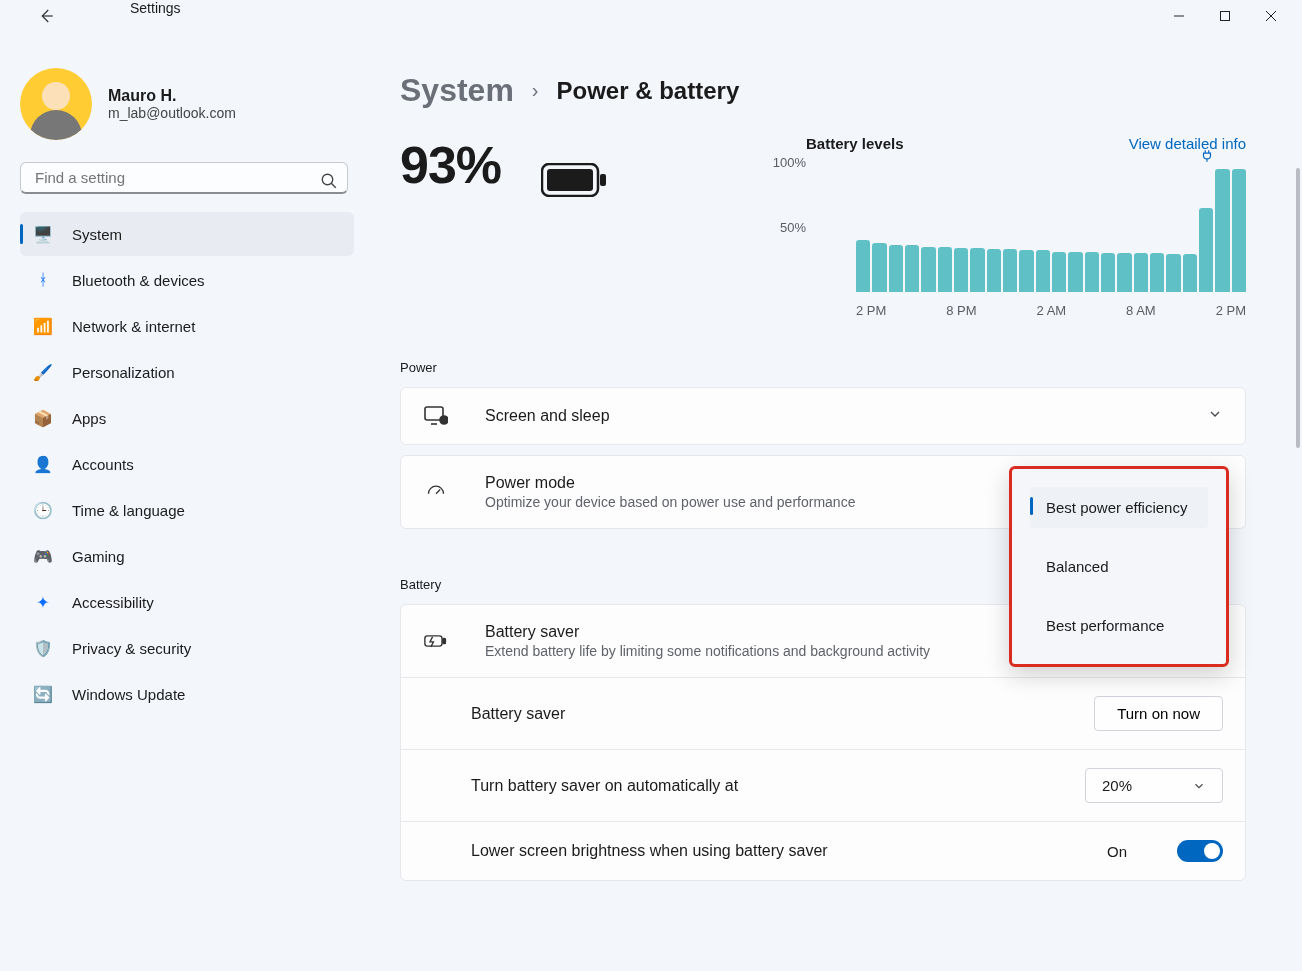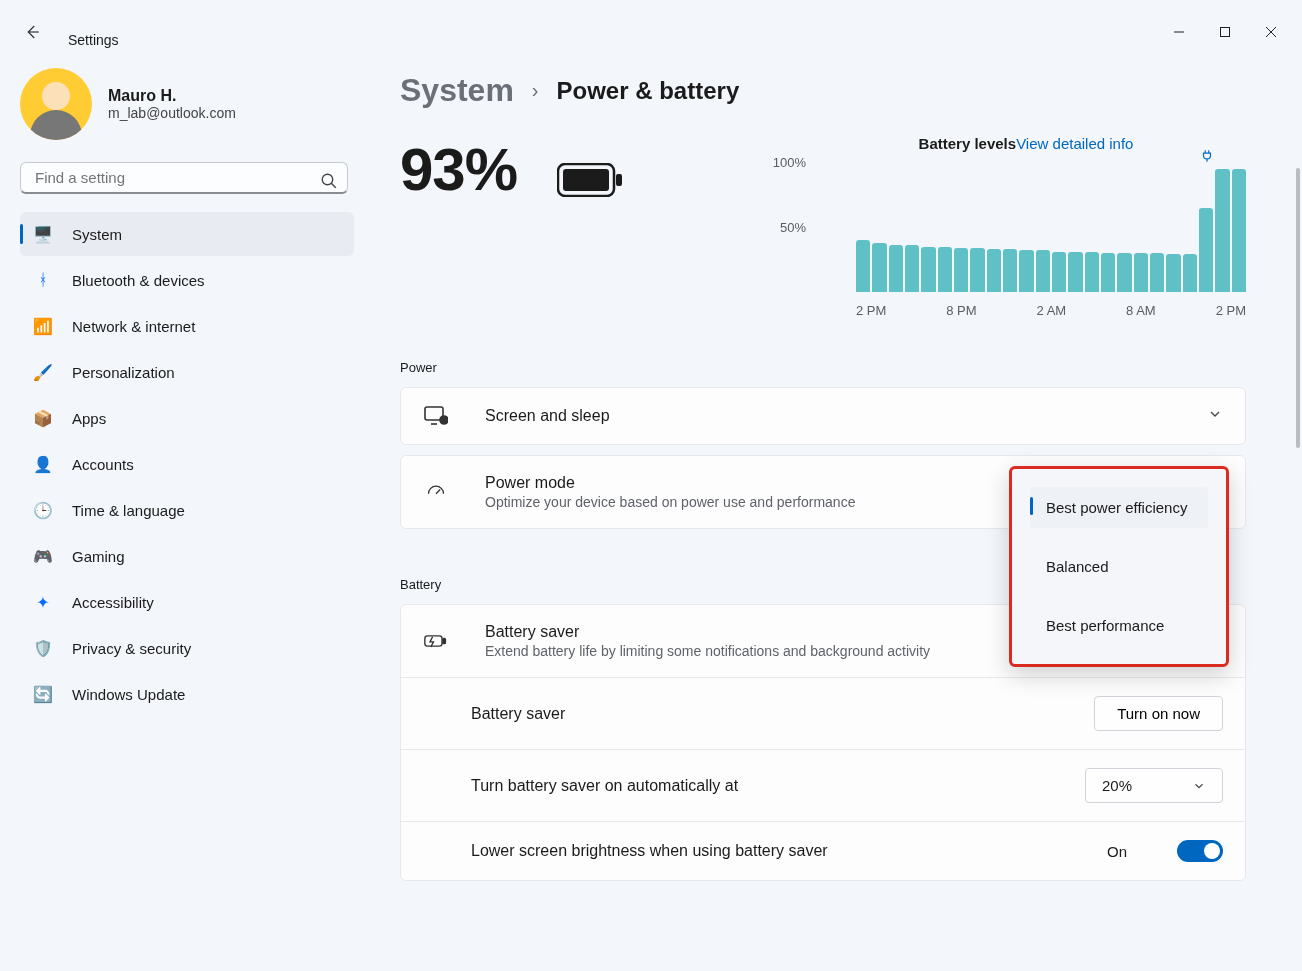--- a/index.html
+++ b/index.html
@@ -1,17 +1,17 @@
 <!DOCTYPE html>
 <html><head>
 <meta charset="utf-8">
 <style>
   * { box-sizing: border-box; margin: 0; padding: 0; font-family: "Segoe UI", Tahoma, sans-serif; }
   body { width: 1302px; height: 971px; background: #f3f6fb; overflow: hidden; position: relative; color:#1b1b1b;}
-  .titlebar { height: 48px; display:flex; align-items:flex-end; padding: 0 8px 0 16px; }
+  .titlebar { height: 48px; display:flex; align-items:flex-start; padding: 0 8px 0 30px; gap: 48px; }
   .titlebar .back { width: 32px; height:32px; display:flex; align-items:center; justify-content:center; cursor:pointer; border-radius:4px;}
   .titlebar .title { margin-left: 20px; font-size: 14px; color:#1b1b1b;}
   .titlebar .win-controls { margin-left:auto; display:flex; gap:0;}
   .titlebar .win-btn { width:46px; height:32px; display:flex; align-items:center; justify-content:center; cursor:pointer;}
   .layout { display:flex; height: calc(100% - 48px); }
   .sidebar { width: 360px; padding: 20px 6px 0 20px; }
   .profile { display:flex; align-items:center; gap:16px; margin-bottom:22px; }
   .avatar { width:72px; height:72px; border-radius:50%; background:#ffcc33; position:relative; overflow:hidden; flex-shrink:0;}
   .avatar::after{content:"";position:absolute;bottom:-6px;left:10px;width:52px;height:36px;background:#777;border-radius:26px 26px 0 0;}
   .avatar::before{content:"";position:absolute;top:14px;left:22px;width:28px;height:28px;background:#fce0b8;border-radius:50%;}
@@ -24,24 +24,24 @@
   .nav-item { display:flex; align-items:center; gap:18px; height:44px; padding:0 12px; border-radius:6px; font-size:15px; cursor:pointer; position:relative;}
   .nav-item.active{ background:#e8ecf2;}
   .nav-item.active::before{ content:""; position:absolute; left:0; top:12px; width:3px; height:20px; background:#0067c0; border-radius:2px;}
   .nav-item .ic{ width:22px; height:22px; display:flex; align-items:center; justify-content:center; font-size:16px;}
   .main { flex:1; padding: 24px 56px 0 40px; overflow:hidden; position:relative;}
   .breadcrumb { display:flex; align-items:center; gap:18px; margin-bottom:10px;}
   .breadcrumb .crumb1{ font-size:32px; font-weight:600; color:#6b6f77; cursor:pointer;}
   .breadcrumb .chev{ color:#6b6f77; font-size:20px;}
   .breadcrumb .crumb2{ font-size:24px; font-weight:600; color:#1b1b1b;}
   .hero { display:flex; align-items:flex-start; gap:40px; margin-top:26px;}
-  .hero .pct{ font-size:60px; font-weight:600; letter-spacing:-1px;}
+  .hero .pct{ font-size:52px; font-weight:600; letter-spacing:-1px;}
   .hero .batt-icon{ margin-top:28px;}
   .chart-block{ margin-left:auto; width:440px;}
-  .chart-head{ display:flex; justify-content:center; align-items:center; margin-bottom:10px;}
+  .chart-head{ display:flex; justify-content:space-between; align-items:center; margin-bottom:10px;}
   .chart-head .lbl{ font-size:15px; font-weight:600;}
   .chart-head .link{ font-size:15px; color:#0067c0; cursor:pointer;}
   .chart-area{ position:relative; height:180px; }
   .ylabels{ position:absolute; left:0; top:0; height:130px;}
   .ylabels span{ position:absolute; font-size:13px; color:#5a5d62; right:0; transform:translateY(-50%);}
   .bars{ position:absolute; left:50px; right:0; top:0; bottom:50px; display:flex; align-items:flex-end; gap:2px;}
   .bar{ flex:1; background:#5fc0c6; border-radius:3px 3px 0 0;}
   .xlabels{ position:absolute; left:50px; right:0; bottom:24px; display:flex; justify-content:space-between; font-size:13px; color:#5a5d62;}
   .plug-ic{ position:absolute; top:-14px; right:32px; color:#0067c0; }
   .section-label{ font-size:13px; font-weight:400; margin:18px 0 12px 0;}

